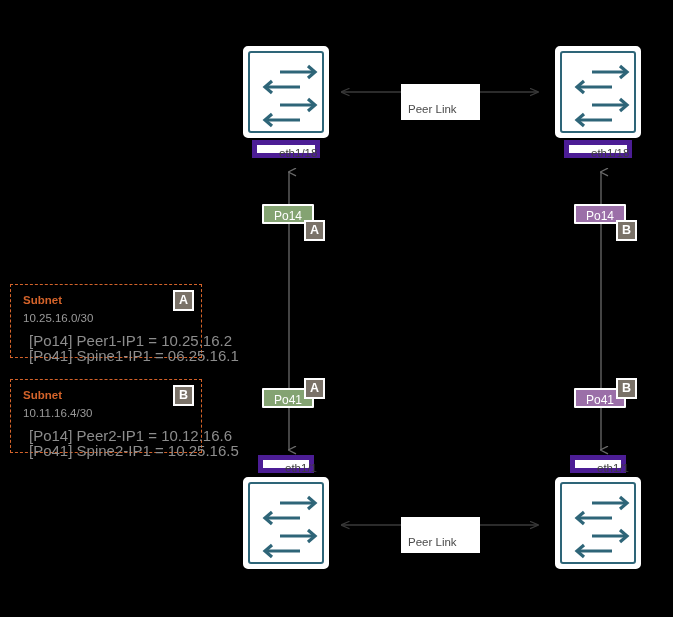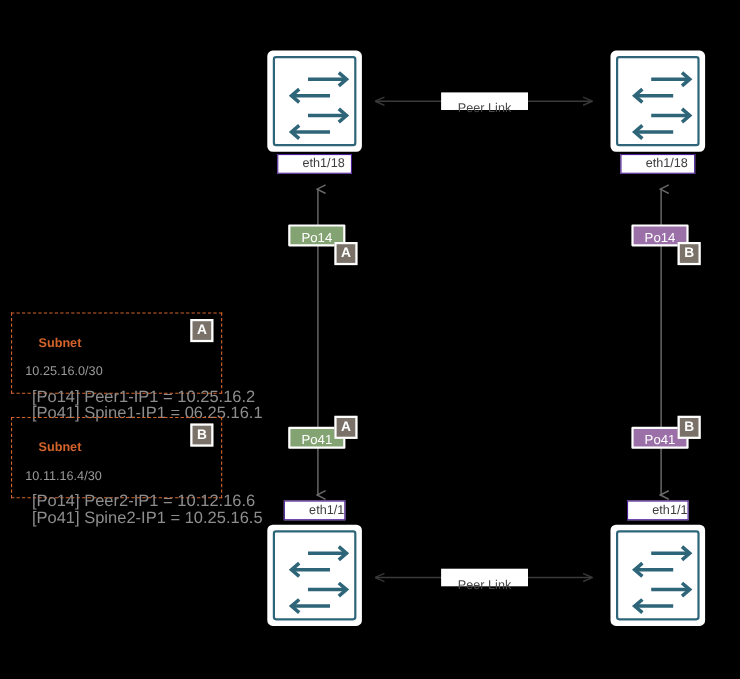--- a/index.html
+++ b/index.html
@@ -27,21 +27,21 @@
     background:#ffffff;
     border:2px solid #2e6578;
     border-radius:3px;
   }
   .switch svg { position:absolute; left:0; top:0; }
 
   
   .port-label {
     position:absolute;
     background:#ffffff;
-    border:1px solid #4c1d95;
+    border:5px solid #4c1d95;
     color:#3d3d3d;
     font-size:11.5px;
     line-height:16px;
     height:18px;
     padding:0 22px;
     white-space:nowrap;
     text-align:center;
   }
 
   
@@ -73,39 +73,39 @@
   }
 
   
   .link-label {
     position:absolute;
     background:#ffffff;
     color:#4a4a4a;
     font-size:11.5px;
     line-height:15px;
     height:15px;
-    padding:8px 7px;
-    white-space:nowrap;
-    text-align:center;
+    padding:18px 7px;
+    white-space:nowrap;
+    text-align:left;
   }
 
   
   .subnet-box {
     position:absolute;
     width:192px;
     border:1.5px dashed #d4632a;
     background:transparent;
     padding:8px 10px 10px 12px;
   }
   .subnet-title {
     color:#d4632a;
     font-size:11.5px;
     font-weight:bold;
     line-height:14px;
-    margin:12px;
+    margin:0;
   }
   .subnet-cidr {
     color:#9a9a9a;
     font-size:11.5px;
     line-height:15px;
     margin:4px 0 7px 0;
   }
   .subnet-line {
     color:#8d8d8d;
     font-size:15px;

